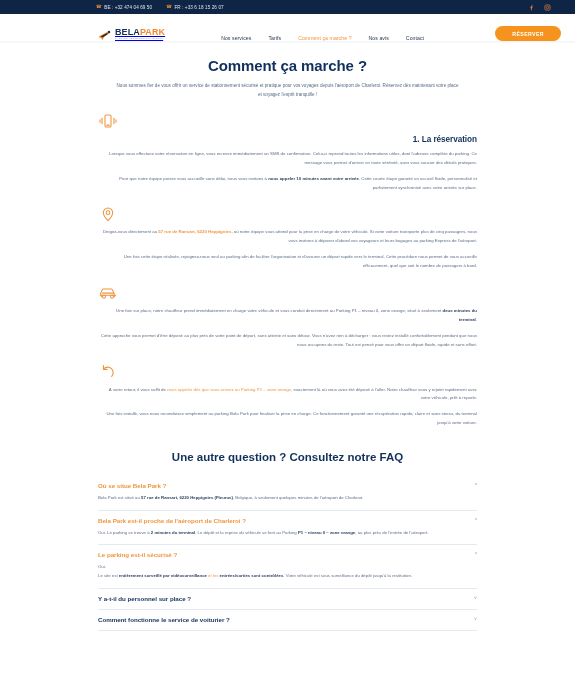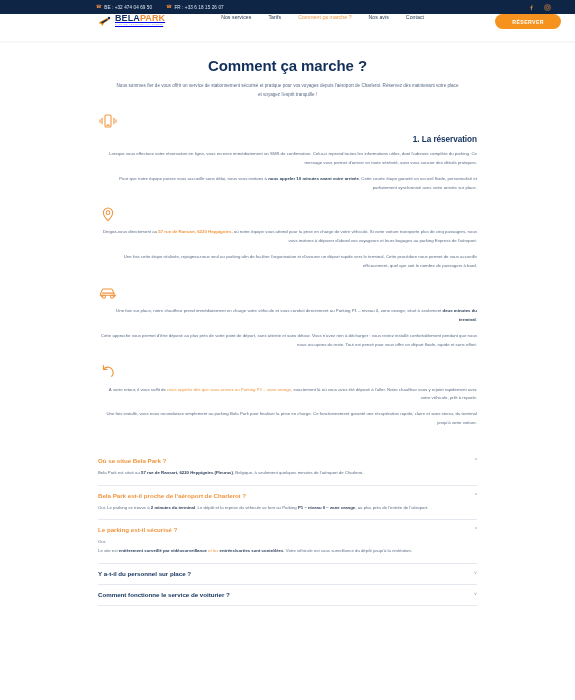--- a/index.html
+++ b/index.html
@@ -28,21 +28,21 @@
   .phone-item .ic { color: #e8863a; font-size: 4.5px; line-height: 1; }
   .topbar-social { margin-left: auto; display: flex; gap: 9px; padding-right: 12px; align-items: center; }
   .soc { width: 7px; height: 7px; display: flex; align-items: center; justify-content: center; color: #e8863a; }
   .soc svg { display: block; }
 
   
   .header {
     height: 27px;
     background: #ffffff;
     display: flex;
-    align-items: flex-start;
+    align-items: flex-end;
     padding: 0 14px 0 98px;
     box-shadow: 0 1px 2px rgba(16,35,66,0.07);
     position: relative;
     z-index: 5;
   }
   .logo { display: flex; align-items: center; gap: 3px; }
   .logo-mark { width: 14px; height: 13px; position: relative; }
   .logo-text { display: flex; flex-direction: column; line-height: 1; }
   .logo-main { font-size: 9px; font-weight: bold; letter-spacing: .1px; }
   .logo-main .b1 { color: #12305c; }
@@ -255,20 +255,21 @@
           <path d="M20.5 19.5A7.5 7.5 0 1 0 8.5 8.2"></path>
           <polyline points="8.2,3.4 8.2,9 13.6,9"></polyline>
         </svg>
       </div>
       <p><span>À votre retour, il vous suffit de </span><a href="#" class="inline-link">nous appeler dès que vous arrivez au Parking P1 – zone orange</a><span>, exactement là où vous avez été déposé à l'aller. Notre chauffeur vous y rejoint rapidement avec votre véhicule, prêt à repartir.</span></p>
       <p><span>Une fois installé, vous nous reconduisez simplement au parking Bela Park pour finaliser la prise en charge. Ce fonctionnement garantit une récupération rapide, claire et sans stress, du terminal jusqu'à votre voiture.</span></p>
     </div>
   </div>
 
   <div class="faq">
+    <h2>Une autre question ? Consultez notre FAQ</h2>
 
     <div class="faq-item open">
       <div class="faq-q">
         <span class="qt">Où se situe Bela Park ?</span>
         <span class="chev">^</span>
       </div>
       <div class="faq-a"><span>Bela Park est situé au </span><b>57 rue de Ransart, 6220 Heppignies (Fleurus)</b><span>, Belgique, à seulement quelques minutes de l'aéroport de Charleroi.</span></div>
     </div>
 
     <div class="faq-item open">

